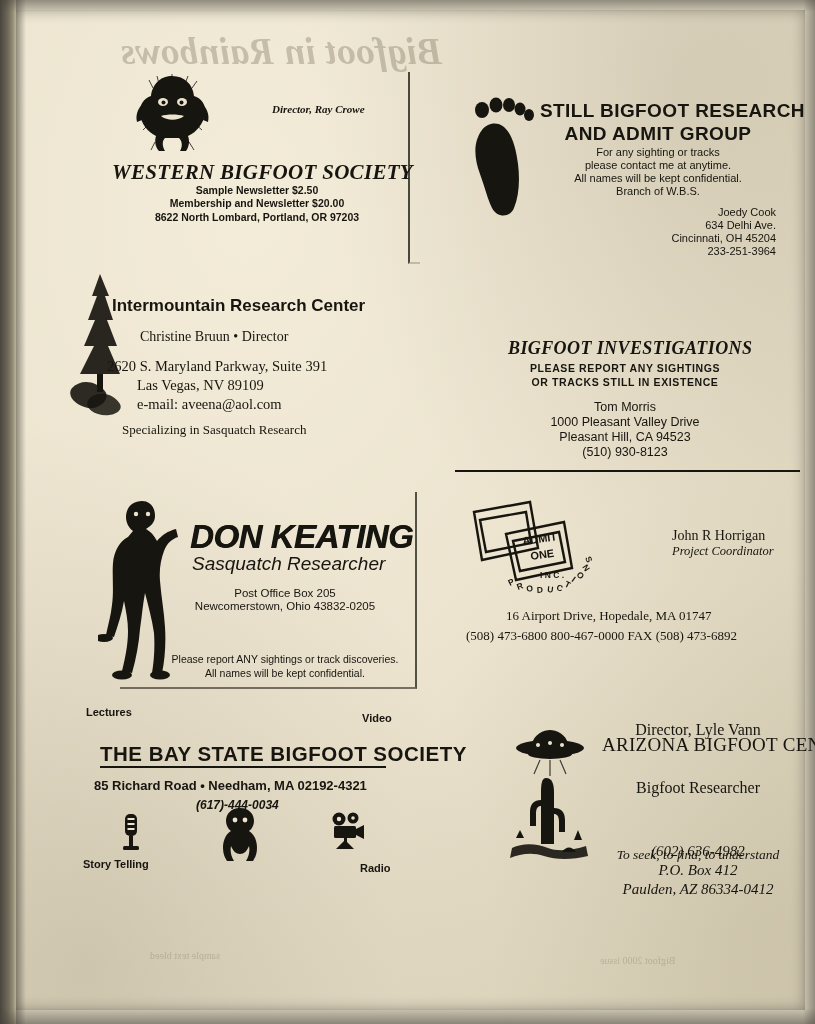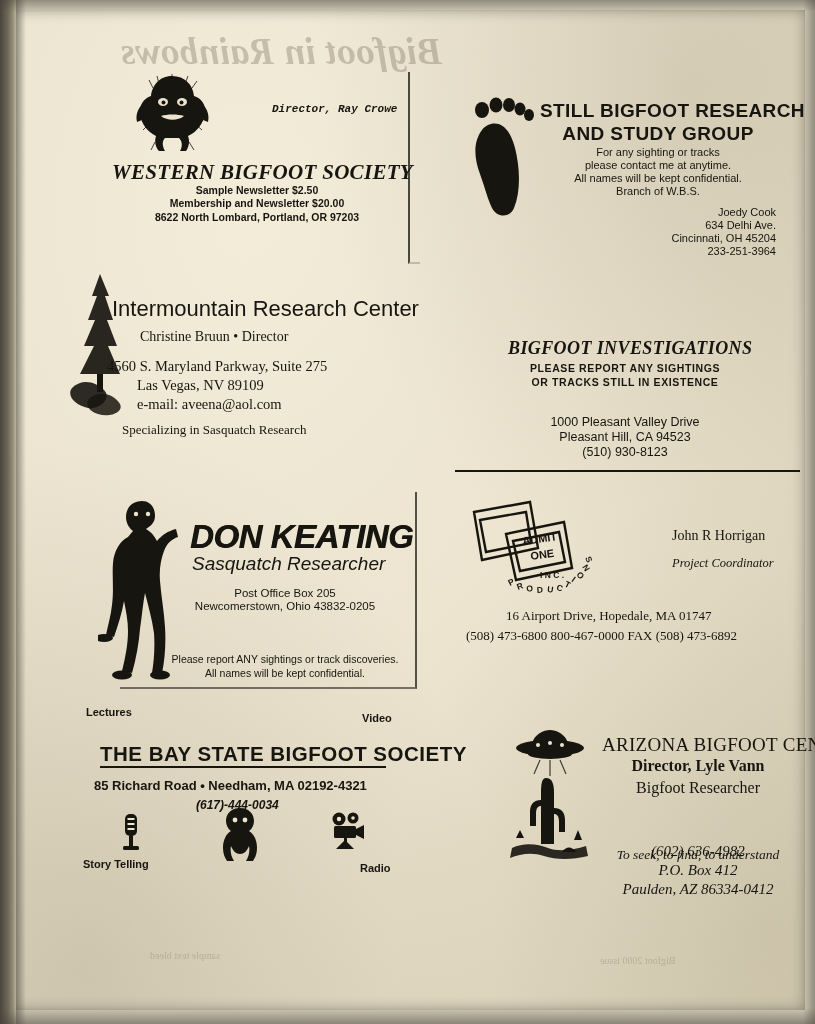--- a/index.html
+++ b/index.html
@@ -104,21 +104,21 @@
   .wbs-title {
     font-family: "Liberation Serif", serif;
     font-style: italic;
     font-weight: bold;
     font-size: 21px;
     letter-spacing: 0.3px;
     white-space: nowrap;
   }
   .wbs-line { font-size: 10.5px; font-weight: bold; white-space: nowrap; }
   .director-line {
-    font-family: Liberation Mono, monospace;
+    font-family: Liberation Serif, serif;
     font-style: italic;
     font-weight: bold;
     font-size: 11px;
     white-space: nowrap;
   }
   .wbs-frame {
     position: absolute;
     border-left: 2px solid rgba(20,18,12,0.75);
     border-bottom: 2px solid rgba(20,18,12,0.2);
   }
@@ -128,22 +128,22 @@
     font-size: 19px;
     font-weight: bold;
     letter-spacing: 0.4px;
     white-space: nowrap;
   }
   .ohio-sub { font-size: 11px; white-space: nowrap; }
   .ohio-addr { font-size: 11px; white-space: nowrap; text-align: right; }
 
   
   .imrc-title {
-    font-size: 22px;
-    font-weight: normal;
+    font-size: 17px;
+    font-weight: bold;
     white-space: nowrap;
   }
   .imrc-sub {
     font-family: "Liberation Serif", serif;
     font-size: 14px;
     white-space: nowrap;
   }
   .imrc-addr {
     font-family: "Liberation Serif", serif;
     font-size: 14.5px;
@@ -205,21 +205,20 @@
   .hor-name {
     font-family: Liberation Serif, serif;
     font-size: 14px;
     white-space: nowrap;
   }
   .hor-role {
     font-family: "Liberation Serif", serif;
     font-style: italic;
     font-size: 12.5px;
     white-space: nowrap;
-    margin-top: 12px;
   }
   .hor-addr {
     font-family: "Liberation Serif", serif;
     font-size: 13px;
     white-space: nowrap;
   }
   .rule { position: absolute; background: #17150f; height: 1.5px; }
 
   
   .bay-title {
@@ -320,21 +319,21 @@
         <ellipse cx="28" cy="9" rx="6.5" ry="7.5"></ellipse>
         <ellipse cx="41" cy="9" rx="6" ry="7"></ellipse>
         <ellipse cx="52" cy="13" rx="5.5" ry="6.5"></ellipse>
         <ellipse cx="61" cy="19" rx="5" ry="6"></ellipse>
         <path d="M14 34 C5 46 6 62 12 78 C17 92 20 104 24 112 C29 122 42 122 46 112 C51 100 52 84 50 68 C48 52 44 38 36 31 C29 25 19 27 14 34 Z"></path>
       </g>
     </svg>
   </div>
 
   <div class="blk ohio-title" style="left:540px; top:100px;">STILL BIGFOOT RESEARCH</div>
-  <div class="blk ohio-title ctr" style="left:540px; top:123px; width:236px;">AND STUDY GROUP</div>
+  <div class="blk ohio-title ctr" style="left:540px; top:123px; width:236px;">AND ADMIT GROUP</div>
   <div class="blk ohio-sub ctr" style="left:540px; top:146px; width:236px;">For any sighting or tracks</div>
   <div class="blk ohio-sub ctr" style="left:540px; top:159px; width:236px;">please contact me at anytime.</div>
   <div class="blk ohio-sub ctr" style="left:540px; top:172px; width:236px;">All names will be kept confidential.</div>
   <div class="blk ohio-sub ctr" style="left:540px; top:185px; width:236px;">Branch of W.B.S.</div>
 
   <div class="blk ohio-addr" style="left:600px; top:206px; width:176px;">Joedy Cook</div>
   <div class="blk ohio-addr" style="left:600px; top:219px; width:176px;">634 Delhi Ave.</div>
   <div class="blk ohio-addr" style="left:600px; top:232px; width:176px;">Cincinnati, OH 45204</div>
   <div class="blk ohio-addr" style="left:600px; top:245px; width:176px;">233-251-3964</div>
 
@@ -344,28 +343,29 @@
         <path d="M30 4 L22 26 L27 26 L18 50 L25 50 L14 76 L24 76 L10 104 L50 104 L38 76 L47 76 L37 50 L43 50 L35 26 L39 26 Z" opacity="0.92"></path>
         <rect x="27" y="104" width="6" height="18"></rect>
         <path d="M2 118 C12 108 26 112 34 120 C42 128 30 140 18 138 C6 136 -4 126 2 118 Z" opacity="0.9"></path>
         <path d="M20 128 C30 120 44 124 50 134 C54 142 40 148 28 144 C18 141 14 133 20 128 Z" opacity="0.85"></path>
       </g>
     </svg>
   </div>
 
   <div class="blk imrc-title" style="left:112px; top:296px;">Intermountain Research Center</div>
   <div class="blk imrc-sub" style="left:140px; top:329px;">Christine Bruun • Director</div>
-  <div class="blk imrc-addr" style="left:107px; top:358px;">4560 S. Maryland Parkway, Suite 275</div>
+  <div class="blk imrc-addr" style="left:107px; top:358px;">2620 S. Maryland Parkway, Suite 391</div>
   <div class="blk imrc-addr" style="left:137px; top:377px;">Las Vegas, NV 89109</div>
   <div class="blk imrc-addr" style="left:137px; top:396px;">e-mail:  aveena@aol.com</div>
   <div class="blk imrc-spec" style="left:122px; top:422px;">Specializing in Sasquatch Research</div>
 
   <div class="blk bfi-title" style="left:508px; top:338px;">BIGFOOT INVESTIGATIONS</div>
   <div class="blk bfi-sub ctr" style="left:500px; top:362px; width:250px;">PLEASE REPORT ANY SIGHTINGS</div>
   <div class="blk bfi-sub ctr" style="left:500px; top:376px; width:250px;">OR TRACKS STILL IN EXISTENCE</div>
+  <div class="blk bfi-line ctr" style="left:500px; top:400px; width:250px;">Tom Morris</div>
   <div class="blk bfi-line ctr" style="left:500px; top:415px; width:250px;">1000 Pleasant Valley Drive</div>
   <div class="blk bfi-line ctr" style="left:500px; top:430px; width:250px;">Pleasant Hill, CA  94523</div>
   <div class="blk bfi-line ctr" style="left:500px; top:445px; width:250px;">(510) 930-8123</div>
 
   <div class="rule" style="left:455px; top:470px; width:345px; height:1.5px;"></div>
 
   <div class="dk-frame" style="left:120px; top:492px; width:295px; height:195px;"></div>
 
   <div class="blk" style="left:98px; top:495px; width:92px; height:190px;">
     <svg width="92" height="190" viewBox="0 0 92 190">
@@ -499,20 +499,20 @@
         <path d="M54 82 C61 82 65 86 65 94 L65 106 L59 106 L59 96 C59 90 57 88 54 88 Z"></path>
         <path d="M12 122 C24 116 38 118 48 122 C58 126 74 124 86 120 L88 130 C72 134 56 134 44 130 C32 126 20 128 10 132 Z" opacity="0.9"></path>
         <path d="M16 112 L20 104 L24 112 Z"></path>
         <path d="M74 114 L78 104 L82 114 Z"></path>
         <path d="M62 126 C66 120 72 120 76 126 Z"></path>
       </g>
     </svg>
   </div>
 
   <div class="blk az-title" style="left:602px; top:734px;">ARIZONA BIGFOOT CENTER</div>
-  <div class="blk az-line ctr" style="left:602px; top:757px; width:192px;font-weight:bold;">Director, Lyle Vann</div>
+  <div class="blk az-line ctr" style="left:602px; top:721px; width:192px;">Director, Lyle Vann</div>
   <div class="blk az-line ctr" style="left:602px; top:779px; width:192px;">Bigfoot Researcher</div>
   <div class="blk az-italic ctr" style="left:596px; top:822px; width:204px;">To seek, to find, to understand</div>
   <div class="blk az-addr ctr" style="left:602px; top:843px; width:192px;">(602) 636-4982</div>
   <div class="blk az-addr ctr" style="left:602px; top:862px; width:192px;">P.O. Box 412</div>
   <div class="blk az-addr ctr" style="left:602px; top:881px; width:192px;">Paulden, AZ 86334-0412</div>
 
 </div>
 
 </body></html>

